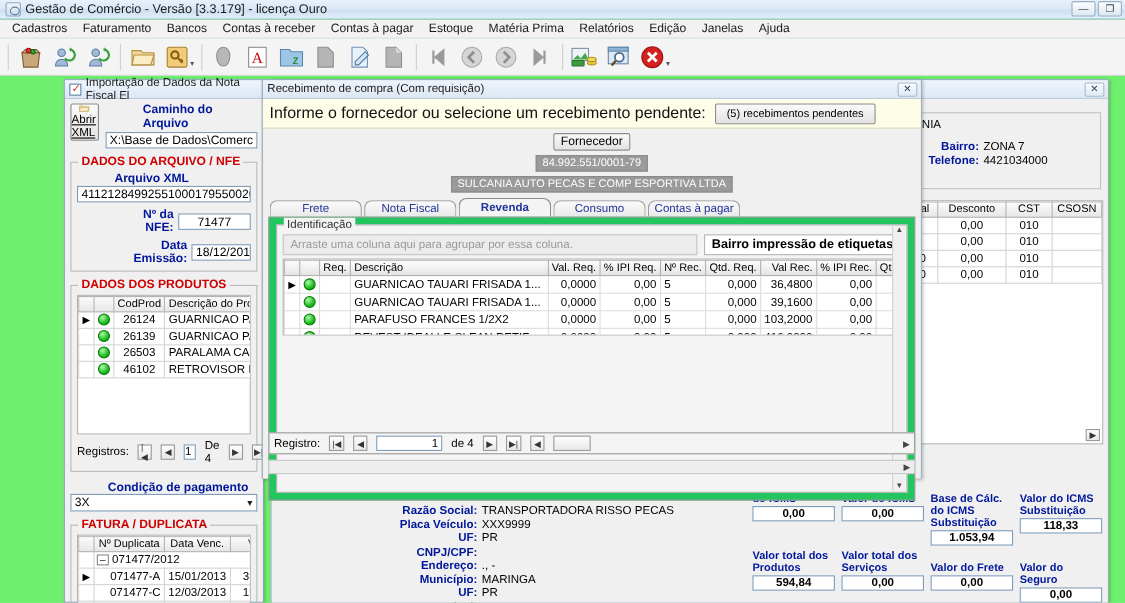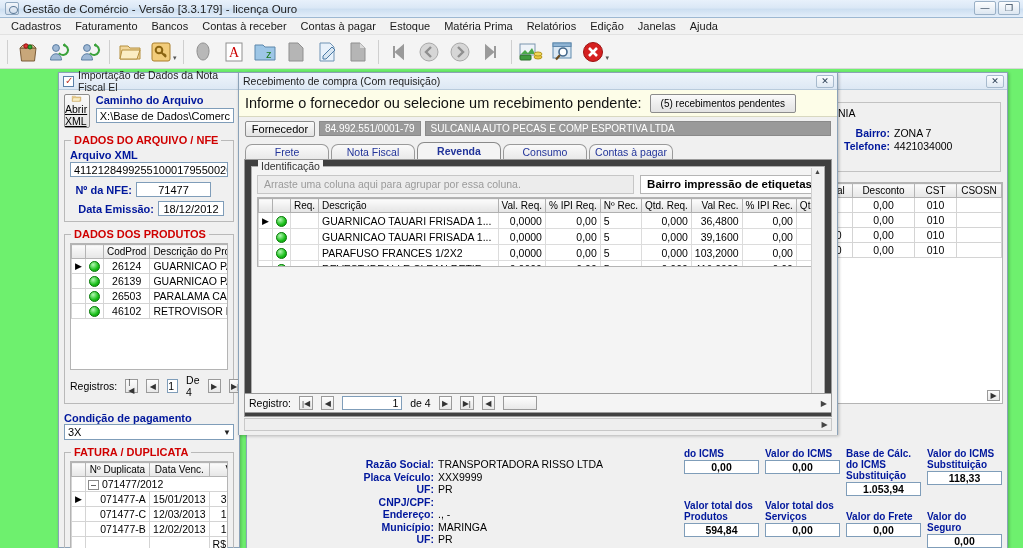--- a/index.html
+++ b/index.html
@@ -104,21 +104,21 @@
     background:#fff; border:1px solid #7f9db9;
     font-size:11px; padding:1px 3px; overflow:hidden; white-space:nowrap;
   }
   .grp {
     border:1px solid #b9b9b9; position:relative;
   }
   .grp > .grp-t {
     position:absolute; top:-7px; left:6px; background:#f0f0f0; padding:0 3px;
     font-size:11px; font-weight:bold;
   }
-  .lbl-blue { color:#00179c; font-weight:bold; font-size:11px; }
+  .lbl-blue { color:#00179c; font-weight:bold; font-size:11px;margin-left:34px; }
   .lbl-red  { color:#cf0000; font-weight:bold; font-size:11px; }
 
   table.grid { border-collapse:collapse; width:100%; background:#fff; font-size:10.5px; }
   table.grid th {
     background:linear-gradient(#fbfbfb,#e6e6e6);
     border:1px solid #b4b4b4; font-weight:normal; font-size:10px;
     padding:1px 3px; text-align:center; white-space:nowrap;
   }
   table.grid td {
     border:1px solid #d4d4d4; padding:0 3px; white-space:nowrap; height:15px;
@@ -150,21 +150,21 @@
   
   #win-receb { left:238px; top:72px; width:600px; height:363px; }
   #win-receb .body { padding:0; height:345px; background:#f0f0f0; position:relative; }
 
   .yellowbar {
     height:27px; background:#fdfde8; border-bottom:1px solid #d8d8c0;
     display:flex; align-items:center; padding:0 6px; gap:8px;
   }
   .yellowbar .ytxt { font-size:14.5px; color:#111; }
 
-  .fornbar { display:flex; align-items:flex-start; gap:4px; padding:4px 6px 2px 6px; }
+  .fornbar { display:flex; align-items:center; gap:4px; padding:4px 6px 2px 6px;flex-direction:column; }
   .fornbar .forn-btn { width:70px; height:16px; }
   .fornbar .forn-cnpj {
     background:#9a9a9a; color:#fff; font-size:10px; padding:1px 5px;
     border:1px solid #8a8a8a;
   }
   .fornbar .forn-name {
     background:#9a9a9a; color:#fff; font-size:10px; padding:1px 5px;
     border:1px solid #8a8a8a; flex:1; white-space:nowrap; overflow:hidden;
   }
 
@@ -175,21 +175,21 @@
     border:1px solid #9a9a9a; border-bottom:none;
     border-radius:7px 7px 0 0;
     display:flex; align-items:center; justify-content:center;
     font-size:10.5px; color:#22349a;
   }
   .tab.active {
     height:17px; background:#f4f4f4; font-weight:bold;
     border-color:#8a8a8a;
   }
   .tabpanel {
-    margin:0 5px; border:1px solid #9a9a9a; background:#404040;
+    margin:0 5px; border:1px solid #9a9a9a; background:#22c55e;
     height:258px; position:relative; padding:6px;
   }
 
   .groupframe { border:1px solid #aeaeae; position:relative; height:100%; padding:8px 5px 5px 5px; background:#f4f4f4; }
   .groupframe > .gf-t { position:absolute; top:-7px; left:6px; background:#f4f4f4; padding:0 3px; font-size:10.5px; color:#333; }
 
   .groupbar { display:flex; align-items:center; margin-bottom:3px; }
   .dragzone {
     flex:1; background:#ececec; border:1px solid #c6c6c6; height:19px;
     color:#9a9a9a; font-size:10.5px; padding:2px 6px;
@@ -453,21 +453,21 @@
               <td></td>
             </tr>
           </tbody>
         </table>
         <div style="position:absolute; right:2px; bottom:2px; font-size:8px; color:#333; border:1px solid #9a9a9a; background:linear-gradient(#fdfdfd,#e8e8e8); width:13px; text-align:center;">▶</div>
       </div>
 
       <div style="position:absolute; left:95px; top:368px; width:300px;">
         <div class="lblrow">
           <div class="k" style="width:92px;">Razão Social:</div>
-          <div class="v">TRANSPORTADORA RISSO LTDA</div>
+          <div class="v">TRANSPORTADORA RISSO PECAS</div>
         </div>
         <div class="lblrow">
           <div class="k" style="width:92px;">Placa Veículo:</div>
           <div class="v">XXX9999</div>
         </div>
         <div class="lblrow">
           <div class="k" style="width:92px;">UF:</div>
           <div class="v">PR</div>
         </div>
         <div class="lblrow">

